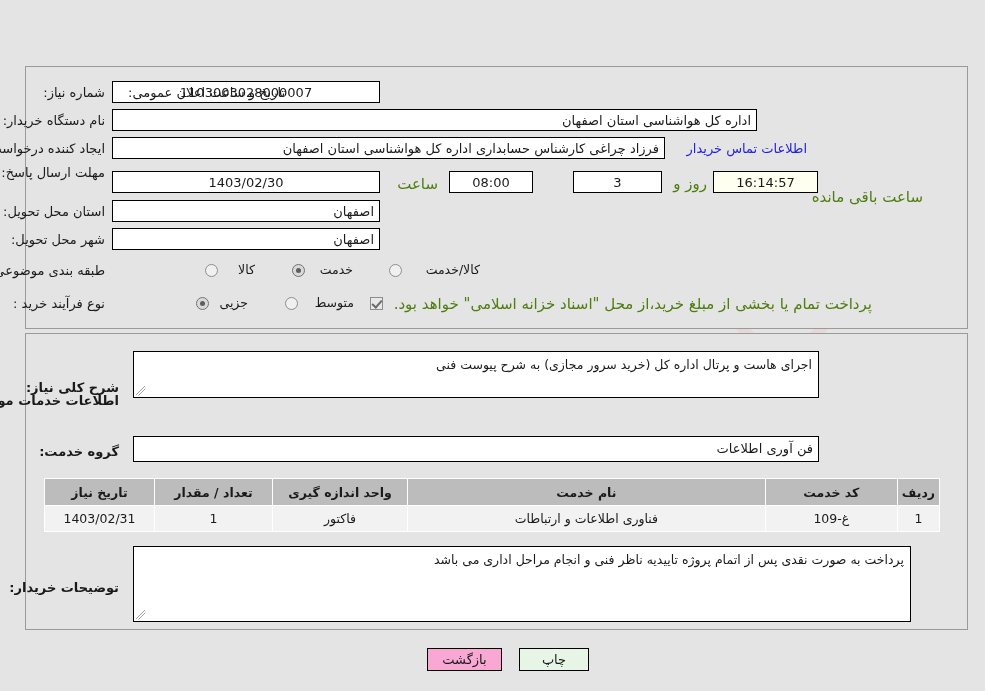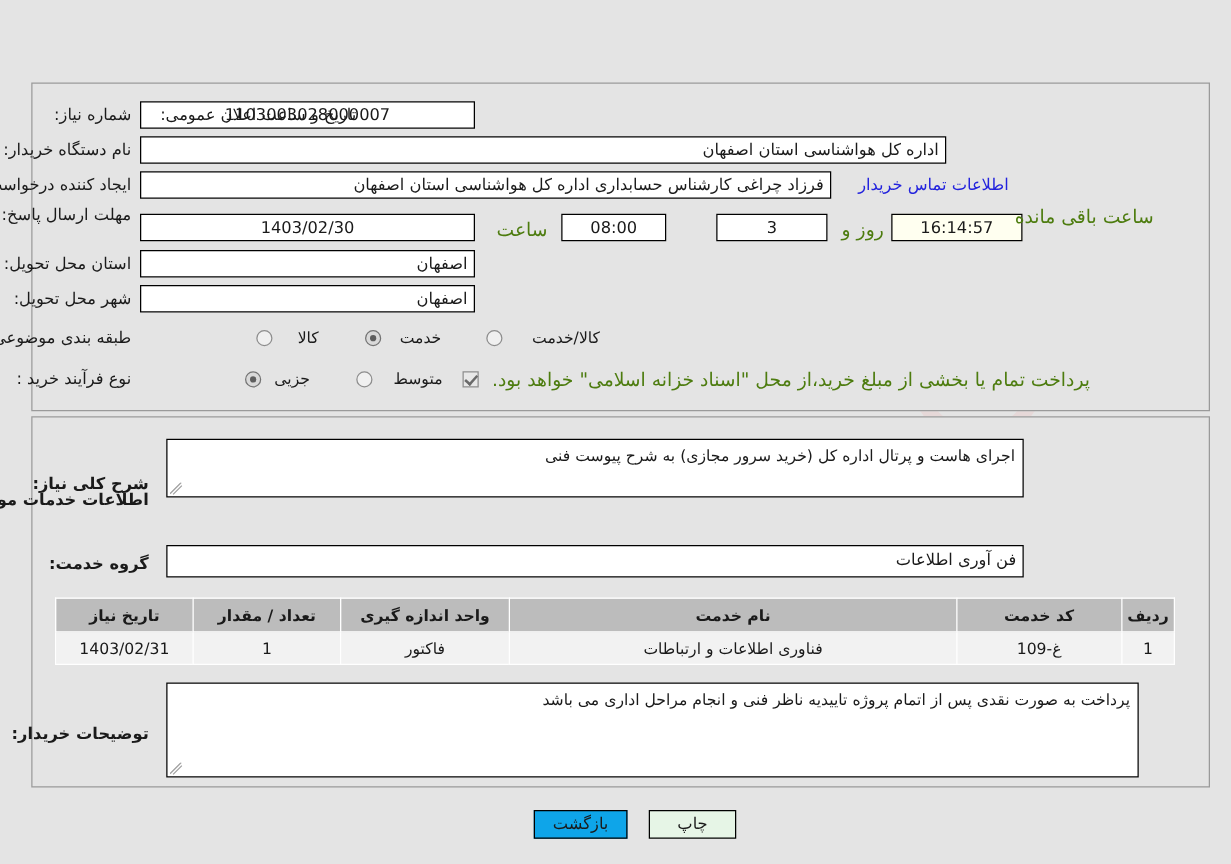--- a/index.html
+++ b/index.html
@@ -201,21 +201,21 @@
     border: 1px solid #000000;
     font-size: 13px;
     font-family: "DejaVu Sans", "Liberation Sans", sans-serif;
     color: #1a1a1a;
     cursor: pointer;
     text-align: center;
     line-height: 19px;
     padding: 0;
   }
   .btn-print  { background: #e6f5e6; left: 519px; top: 648px; width: 70px; }
-  .btn-back   { background: #0ea5e9; left: 427px; top: 648px; width: 75px; }
+  .btn-back   { background: #f9a8d4; left: 427px; top: 648px; width: 75px; }
 </style>
 </head>
 <body>
 
 <div id="root">
 
   <div class="watermark">
     <svg class="wm-shield" viewBox="0 0 112 126">
       <path d="M56 4 L106 22 L106 66 C106 96 84 116 56 122 C28 116 6 96 6 66 L6 22 Z" fill="none" stroke="#e9cfcf" stroke-width="11"></path>
       <path d="M30 46 L52 92 L66 60" fill="none" stroke="#e9cfcf" stroke-width="12" stroke-linecap="round" stroke-linejoin="round"></path>
@@ -238,21 +238,21 @@
   <div class="fld right" style="right:320px; top:137px; width:553px; z-index:4;">فرزاد چراغی کارشناس حسابداری اداره کل هواشناسی استان اصفهان</div>
   <div class="link" style="right:178px; top:141px; z-index:4;">اطلاعات تماس خریدار</div>
 
   <div class="lbl" style="right:880px; top:165px; width:92px; line-height:16px; z-index:4;">مهلت ارسال پاسخ: تا تاریخ:</div>
   <div class="fld" style="right:605px; top:171px; width:268px; z-index:4;">1403/02/30</div>
   <div class="plain" style="right:547px; top:175px; z-index:4;">ساعت</div>
   <div class="fld" style="right:452px; top:171px; width:84px; z-index:4;">08:00</div>
   <div class="fld" style="right:323px; top:171px; width:89px; z-index:4;">3</div>
   <div class="plain" style="right:278px; top:175px; z-index:4;">روز و</div>
   <div class="fld timer" style="right:167px; top:171px; width:105px; z-index:4;">16:14:57</div>
-  <div class="plain" style="right:62px; top:164px; z-index:4;">ساعت باقی مانده</div>
+  <div class="plain" style="right:62px; top:188px; z-index:4;">ساعت باقی مانده</div>
 
   <div class="lbl" style="right:880px; top:204px; width:92px; z-index:4;">استان محل تحویل:</div>
   <div class="fld right" style="right:605px; top:200px; width:268px; z-index:4;">اصفهان</div>
 
   <div class="lbl" style="right:880px; top:232px; width:92px; z-index:4;">شهر محل تحویل:</div>
   <div class="fld right" style="right:605px; top:228px; width:268px; z-index:4;">اصفهان</div>
 
   <div class="lbl" style="right:880px; top:263px; width:92px; z-index:4;">طبقه بندی موضوعی:</div>
 
   <div class="radio" style="right:767px; top:264px; z-index:4;"></div>

